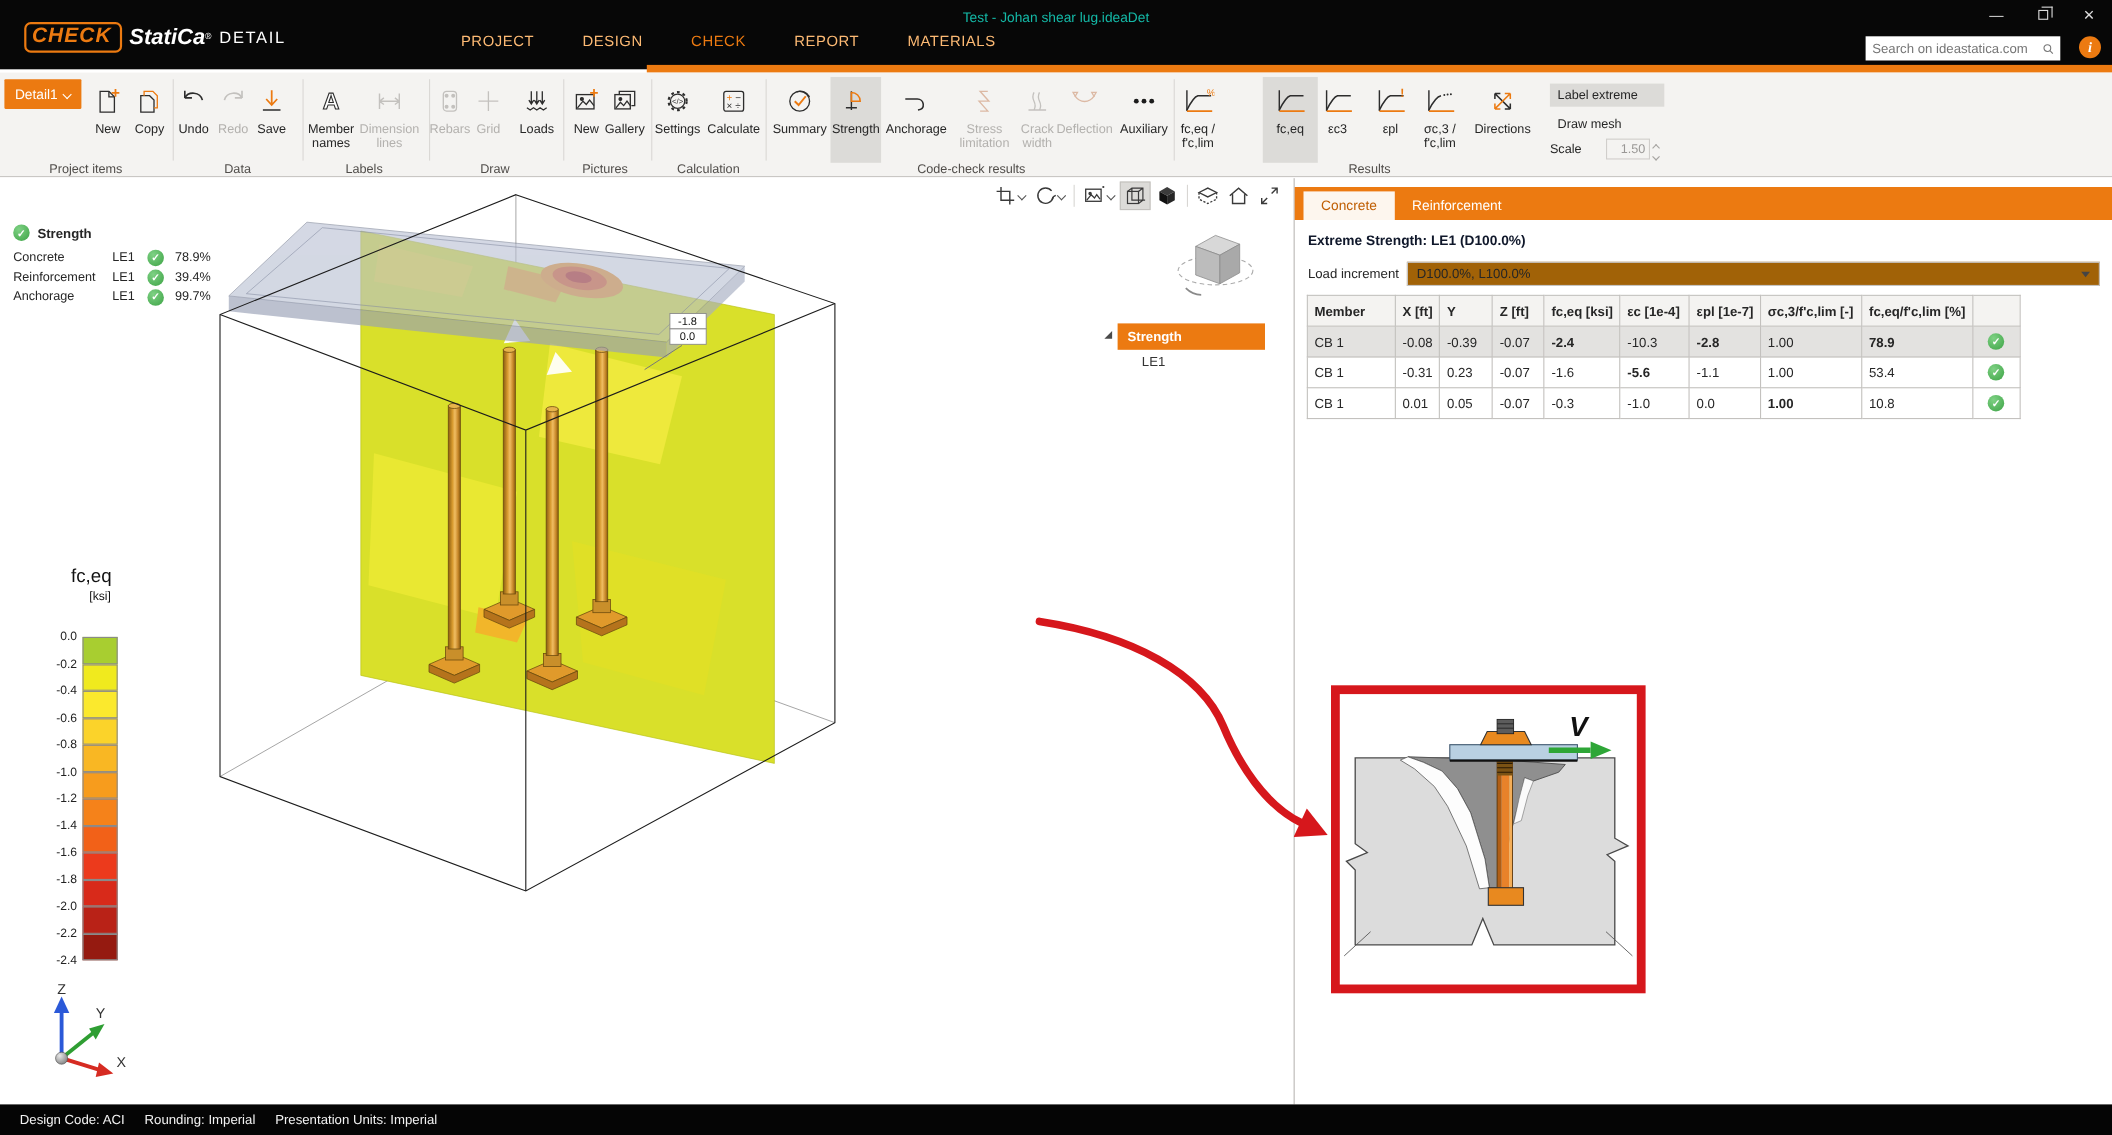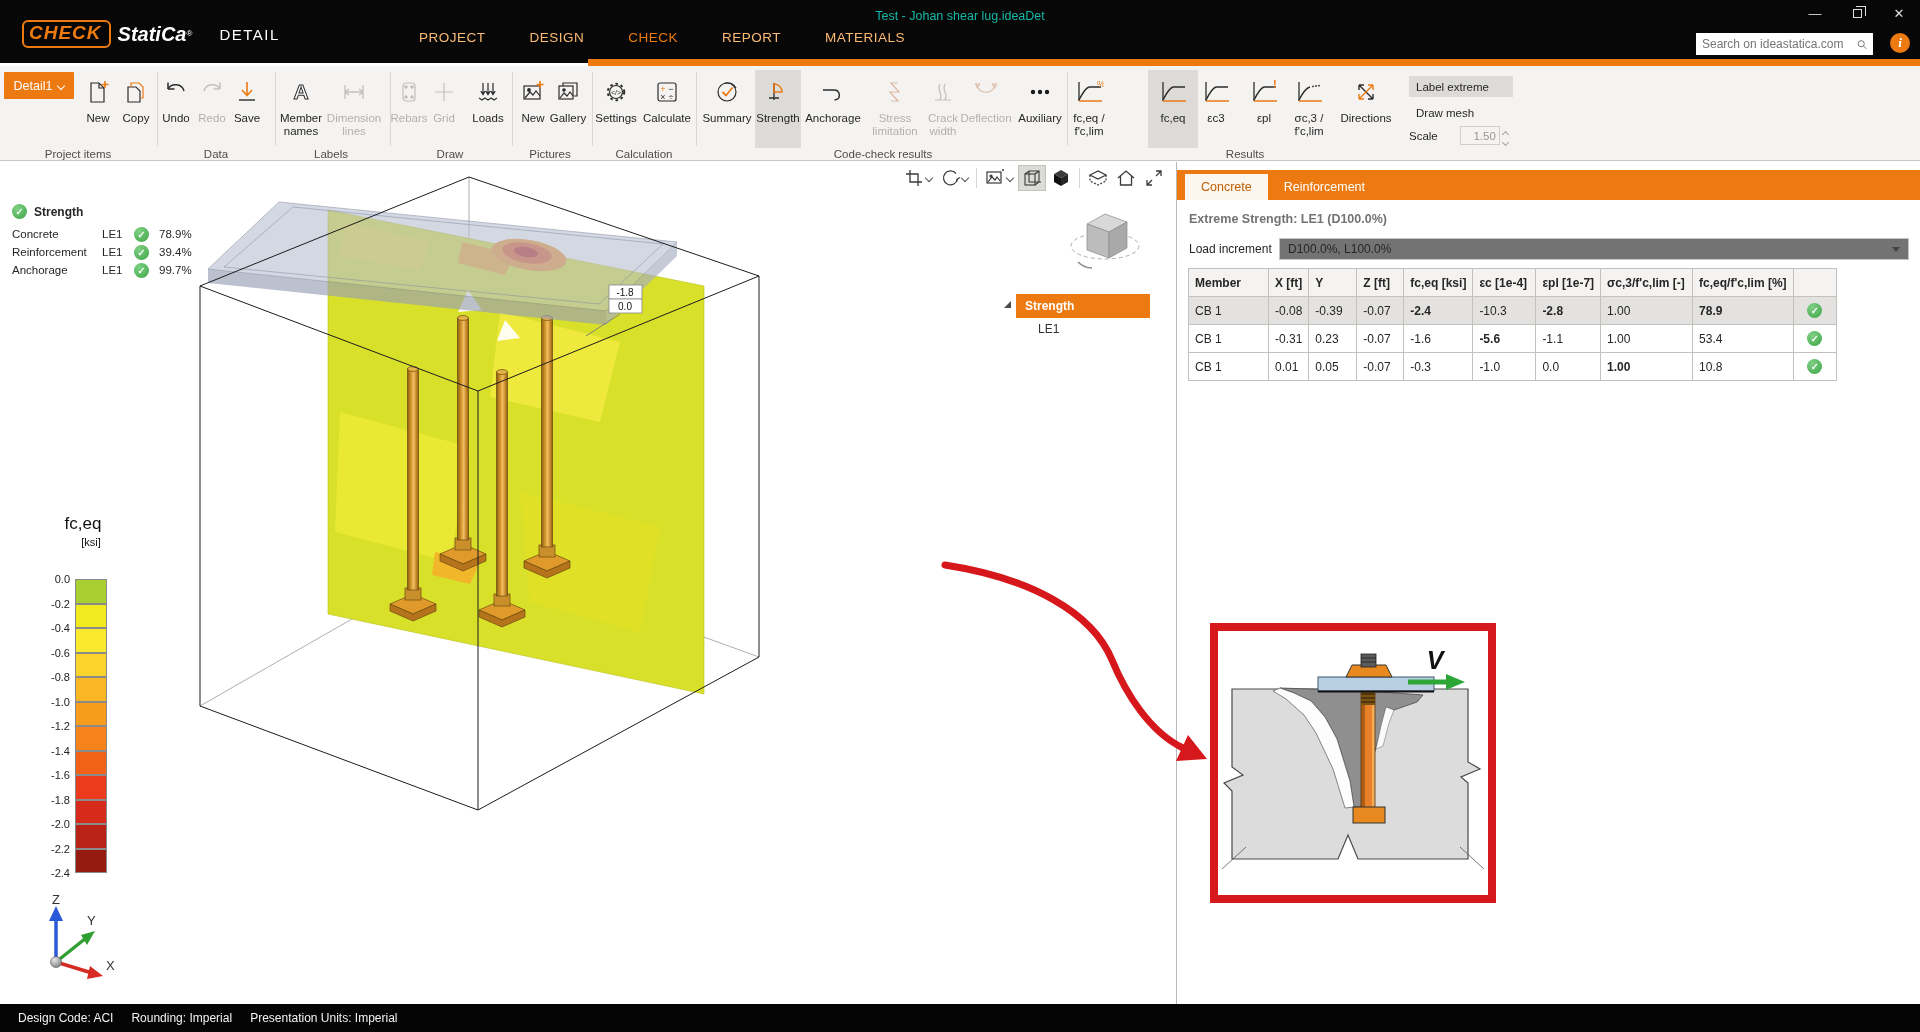--- a/index.html
+++ b/index.html
@@ -9,21 +9,21 @@
   #titlebar{position:absolute;top:0;left:0;width:1920px;height:63px;background:#070707}
   #win-title{position:absolute;top:9px;left:0;width:100%;text-align:center;color:#14b8a6;font-size:12.5px}
   #win-controls{position:absolute;top:0;right:0;display:flex}
   .winbtn{width:42px;height:26px;display:flex;align-items:center;justify-content:center;color:#ddd;font-size:13px;cursor:pointer}
   .restore-glyph{width:9px;height:9px;border:1px solid #ddd;position:relative}
   .restore-glyph:before{content:"";position:absolute;left:2px;top:-4px;width:9px;height:9px;border:1px solid #ddd;border-bottom:none;border-left:none}
   #logo{position:absolute;left:22px;top:20px;display:flex;align-items:center;gap:7px}
   #logo-box{border:2px solid #ec7a11;border-radius:6px;color:#ec7a11;font-style:italic;font-weight:800;font-size:19px;padding:0 7px 2px 5px;letter-spacing:1px}
   #logo-statica{color:#fff;font-style:italic;font-weight:800;font-size:20px}
   #logo-reg{color:#fff;font-size:8px;vertical-align:super}
-  #logo-mode{color:#fff;font-weight:300;font-size:15px;letter-spacing:1.5px;margin-left:20px}
+  #logo-mode{color:#fff;font-weight:300;font-size:15px;letter-spacing:1.5px;margin-left:0}
   #menu{position:absolute;left:419px;top:30px;display:flex;gap:44px}
   .menu-item{color:#fdba74;font-size:13.5px;letter-spacing:.5px;cursor:pointer}
   .menu-item.active{color:#ec7a11}
   #searchbox{position:absolute;right:47px;top:33px;width:177px;height:22px;background:#fff;display:flex;align-items:center;padding:0 6px}
   #searchbox input{flex:1;border:none;outline:none;font-size:12px;color:#444;font-family:"Liberation Sans",sans-serif}
   #info-btn{position:absolute;right:10px;top:33px;width:20px;height:20px;border-radius:50%;background:#ec7a11;color:#fff;font-family:"Liberation Serif",serif;font-style:italic;font-weight:bold;display:flex;align-items:center;justify-content:center;font-size:13px;cursor:pointer}
   #orange-strip{position:absolute;left:588px;top:59px;width:1332px;height:7px;background:#ec7a11}
   
   #ribbon{position:absolute;top:66px;left:0;width:1920px;height:95px;background:#f4f3f1;border-bottom:1px solid #c9c7c4}
   .rbtn{position:absolute;top:4px;height:78px;display:flex;flex-direction:column;align-items:center;justify-content:flex-start;cursor:pointer;padding-top:2px}
@@ -60,23 +60,23 @@
   .leg-block{position:absolute;left:75px;width:32px;height:24.5px;border:0.5px solid #8a8a8a}
   .leg-tick{position:absolute;left:24px;width:46px;text-align:right;font-size:11px;color:#222;transform:translateY(-50%)}
   #tree-exp{position:absolute;left:1004px;top:139px;width:0;height:0;border-left:7px solid transparent;border-bottom:7px solid #4a4a4a;transform:rotate(0deg);cursor:pointer}
   #tree-parent{position:absolute;left:1016px;top:132px;width:134px;height:24px;background:#ec7a11;color:#fff;font-weight:bold;font-size:12px;display:flex;align-items:center;padding-left:9px;cursor:pointer}
   #tree-child{position:absolute;left:1038px;top:160px;font-size:12px;color:#333;cursor:pointer}
   
   #panel{position:absolute;top:162px;left:1176px;width:744px;height:842px;background:#fff;border-left:1px solid #b9b7b4}
   #tabbar{position:absolute;left:0;top:8px;width:744px;height:30px;background:#ec7a11;display:flex;align-items:flex-end;padding-left:8px}
   .tab{height:26px;display:flex;align-items:center;padding:0 16px;font-size:12.5px;cursor:pointer;color:#fff}
   .tab.active{background:#fdf6ee;color:#c05f04}
-  #extreme-title{position:absolute;left:12px;top:50px;font-weight:bold;font-size:12.5px;color:#737373}
+  #extreme-title{position:absolute;left:12px;top:50px;font-weight:bold;font-size:12.5px;color:#0f172a}
   #loadinc-label{position:absolute;left:12px;top:80px;font-size:12px}
-  #loadinc-dd{position:absolute;left:102px;top:76px;width:630px;height:22px;background:#737373;border:1px solid #c6c4c1;display:flex;align-items:center;padding:0 8px;font-size:12px;cursor:pointer}
+  #loadinc-dd{position:absolute;left:102px;top:76px;width:630px;height:22px;background:#a16207;border:1px solid #c6c4c1;display:flex;align-items:center;padding:0 8px;font-size:12px;cursor:pointer}
   #loadinc-dd .arr{margin-left:auto;width:0;height:0;border-left:4px solid transparent;border-right:4px solid transparent;border-top:5px solid #444}
   #res-table{position:absolute;left:11px;top:106px;border-collapse:collapse;font-size:12px}
   #res-table th,#res-table td{border:1px solid #c3c1be;height:28px;padding:0 6px;text-align:left;font-weight:normal;white-space:nowrap}
   #res-table th{font-weight:bold;background:#f4f3f1}
   #res-table tr.selrow td{background:#e3e2e0}
   #res-table td.b{font-weight:bold}
   #res-table td.st{text-align:center}
   #res-table td.st .chk{margin:0 auto}
   #inset{position:absolute;left:33px;top:461px;width:286px;height:280px;border:8px solid #d6171c;background:#fff}
   

